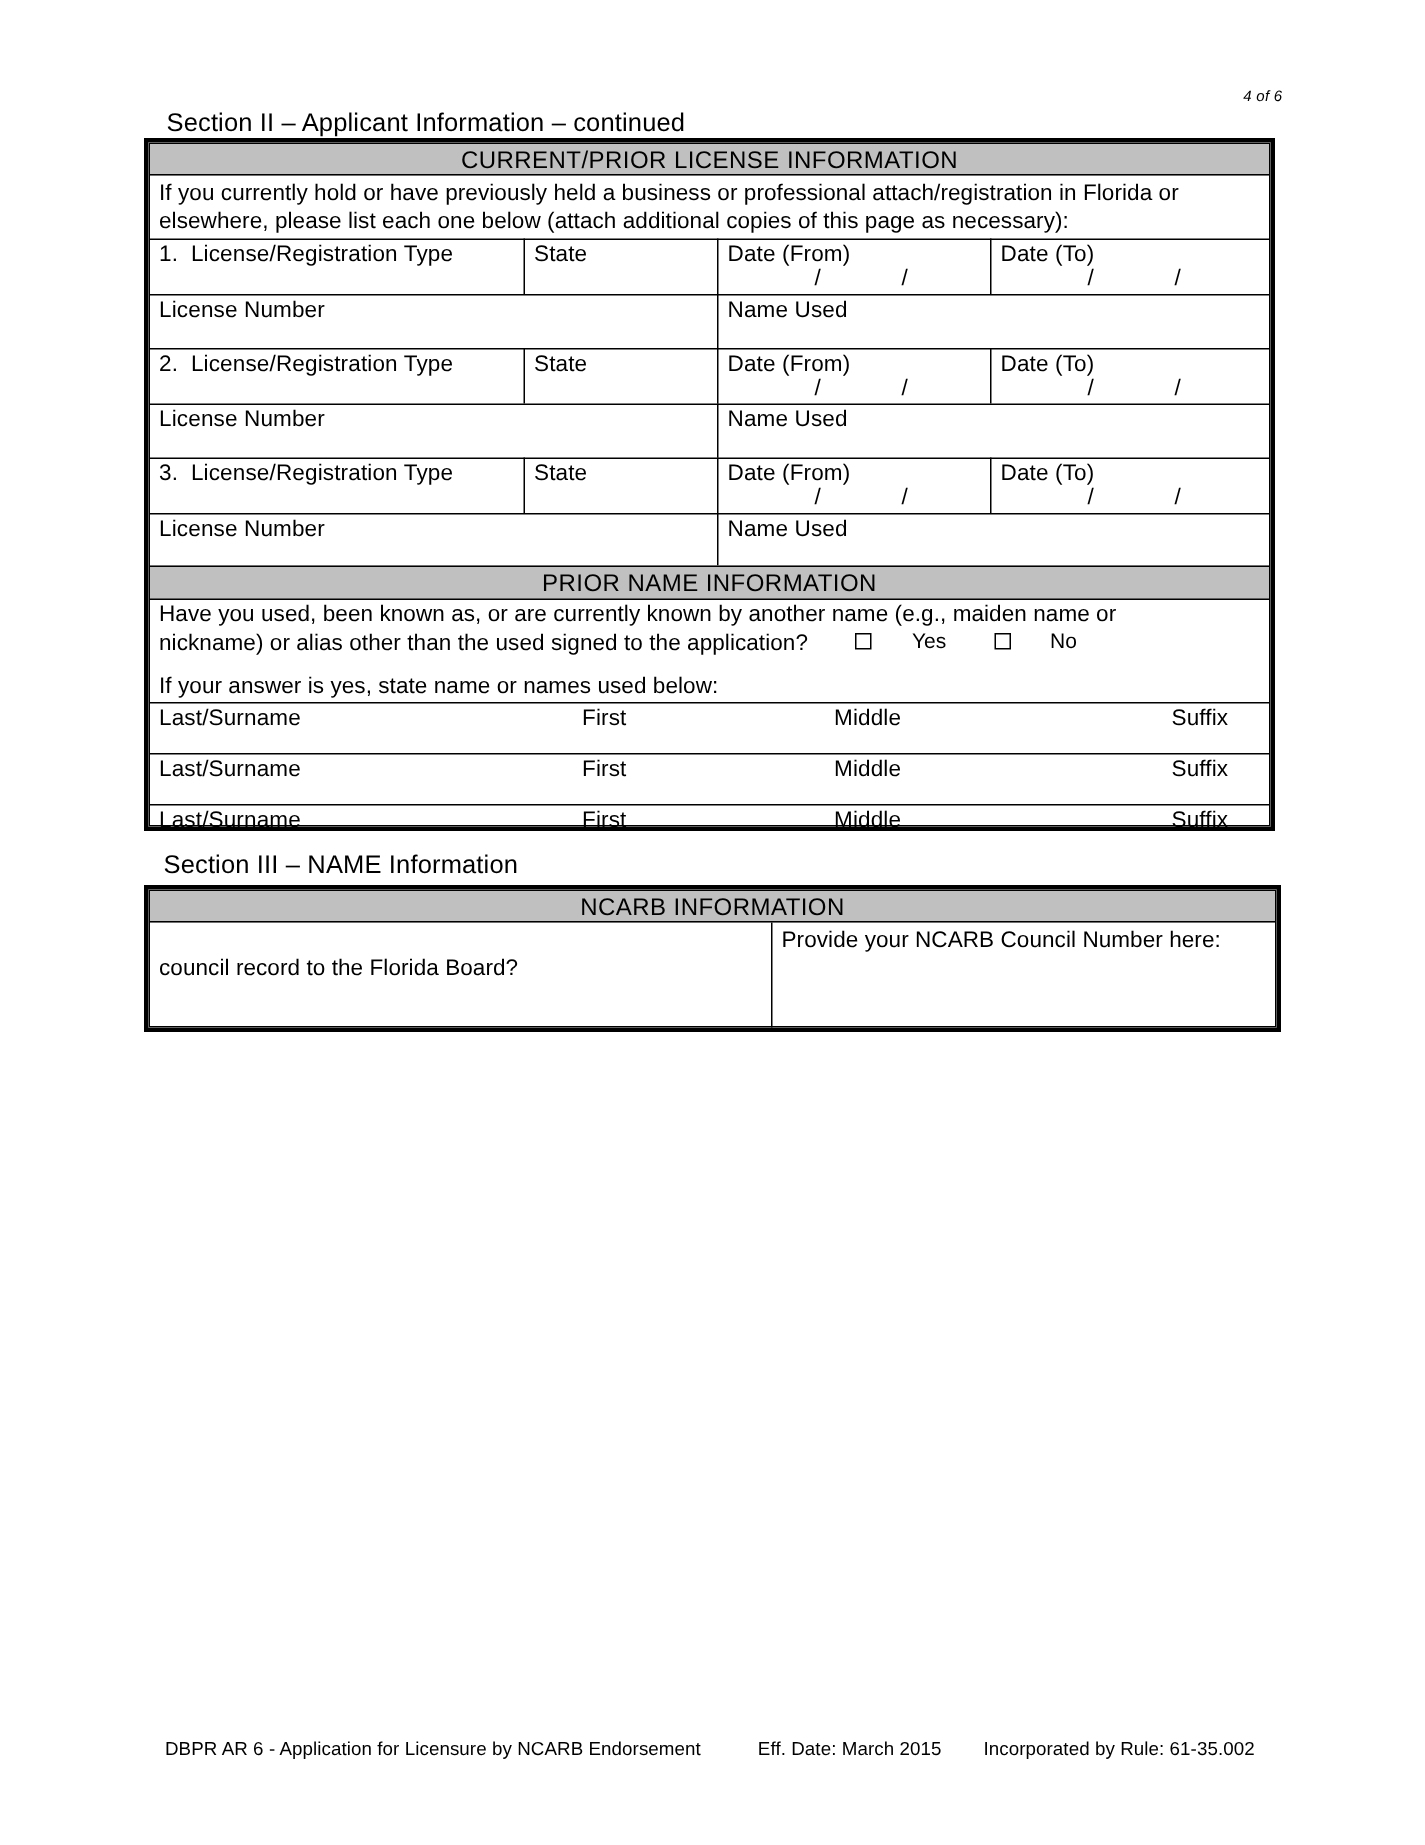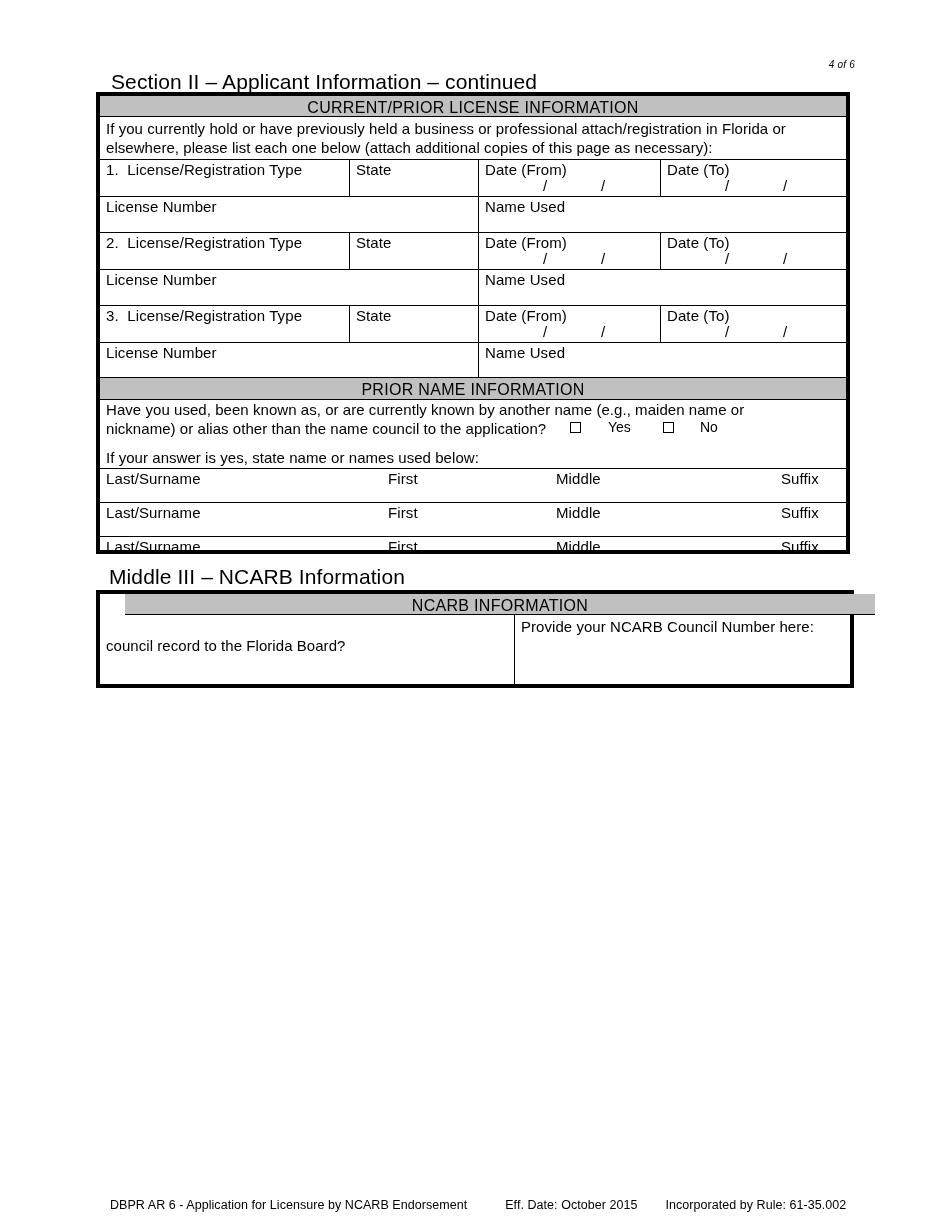--- a/index.html
+++ b/index.html
@@ -31,21 +31,21 @@
     top: 56px;
     font-size: 10px;
     line-height: 18px;
     letter-spacing: 0.2px;
     font-style: italic;
   }
 
   
   .section-heading {
     position: absolute;
-    font-size: 21px;
+    font-size: 17px;
     line-height: 20px;
     letter-spacing: 0.1px;
     white-space: nowrap;
   }
   #sec2-heading { left: 111px; top: 72px; }
   #sec3-heading { left: 109px; top: 567px; }
 
   
   .form-box {
     position: absolute;
@@ -139,21 +139,21 @@
   
   .footer {
     position: absolute;
     left: 110px;
     top: 1158px;
     font-size: 12.5px;
     line-height: 16px;
     letter-spacing: 0.05px;
     white-space: nowrap;
   }
-  .footer span { display: inline-block; margin-top: 39px; }
+  .footer span { display: inline-block; }
   .footer .f1 { }
   .footer .f2 { margin-left: 38px; }
   .footer .f3 { margin-left: 28px; text-align: center; }
 </style>
 </head>
 <body>
 
 <div class="page">
 
   <div class="page-number">4 of 6</div>
@@ -236,21 +236,21 @@
 
       <div class="hline" style="top:246px;"></div>
 
       <div class="vline" style="left:378px; top:246px; height:35px;"></div>
       <div class="cell-label" style="left:6px; top:248px;">License Number</div>
       <div class="cell-label" style="left:385px; top:248px;">Name Used</div>
 
       <div class="banner" style="top:281px; height:23px; padding-top:2px; border-top:1px solid #000;">PRIOR NAME INFORMATION</div>
 
       <div class="para" style="left:6px; top:304px; width:735px;">Have you used, been known as, or are currently known by another name (e.g., maiden name or</div>
-      <div class="para" style="left:6px; top:323px;">nickname) or alias other than the name council to the application?</div>
+      <div class="para" style="left:6px; top:323px;">nickname) or alias other than the used signed to the application?</div>
 
       <div class="chkbox" style="left:470px; top:326px;"></div>
       <div class="chk" style="left:508px; top:322px;">Yes</div>
       <div class="chkbox" style="left:563px; top:326px;"></div>
       <div class="chk" style="left:600px; top:322px;">No</div>
 
       <div class="para" style="left:6px; top:352px;">If your answer is yes, state name or names used below:</div>
 
       <div class="hline" style="top:372px;"></div>
 
@@ -269,33 +269,33 @@
       <div class="hline" style="top:440px;"></div>
 
       <div class="cell-label" style="left:6px; top:442px;">Last/Surname</div>
       <div class="cell-label" style="left:288px; top:442px;">First</div>
       <div class="cell-label" style="left:456px; top:442px;">Middle</div>
       <div class="cell-label" style="left:681px; top:442px;">Suffix</div>
 
     </div>
   </div>
 
-  <div class="section-heading" id="sec3-heading">Middle III – NCARB Information</div>
+  <div class="section-heading" id="sec3-heading">Section III – NAME Information</div>
 
   <div class="form-box" id="ncarb-box">
     <div class="inner">
 
-      <div class="banner" style="top:0; height:21px; padding-top:2px;margin-left:25px;">NCARB INFORMATION</div>
+      <div class="banner" style="top:0; height:21px; padding-top:2px;">NCARB INFORMATION</div>
 
       <div class="vline" style="left:414px; top:21px; height:70px;"></div>
 
       <div class="para" style="left:6px; top:42px;">council record to the Florida Board?</div>
 
       <div class="para" style="left:421px; top:23px;">Provide your NCARB Council Number here:</div>
 
     </div>
   </div>
 
   <div class="footer">
-    <span class="f1">DBPR AR 6 - Application for Licensure by NCARB Endorsement</span><span class="f2">Eff. Date: October 2015</span><span class="f3">Incorporated by Rule: 61-35.002</span>
+    <span class="f1">DBPR AR 6 - Application for Licensure by NCARB Endorsement</span><span class="f2">Eff. Date: March 2015</span><span class="f3">Incorporated by Rule: 61-35.002</span>
   </div>
 
 </div>
 
 </body></html>

